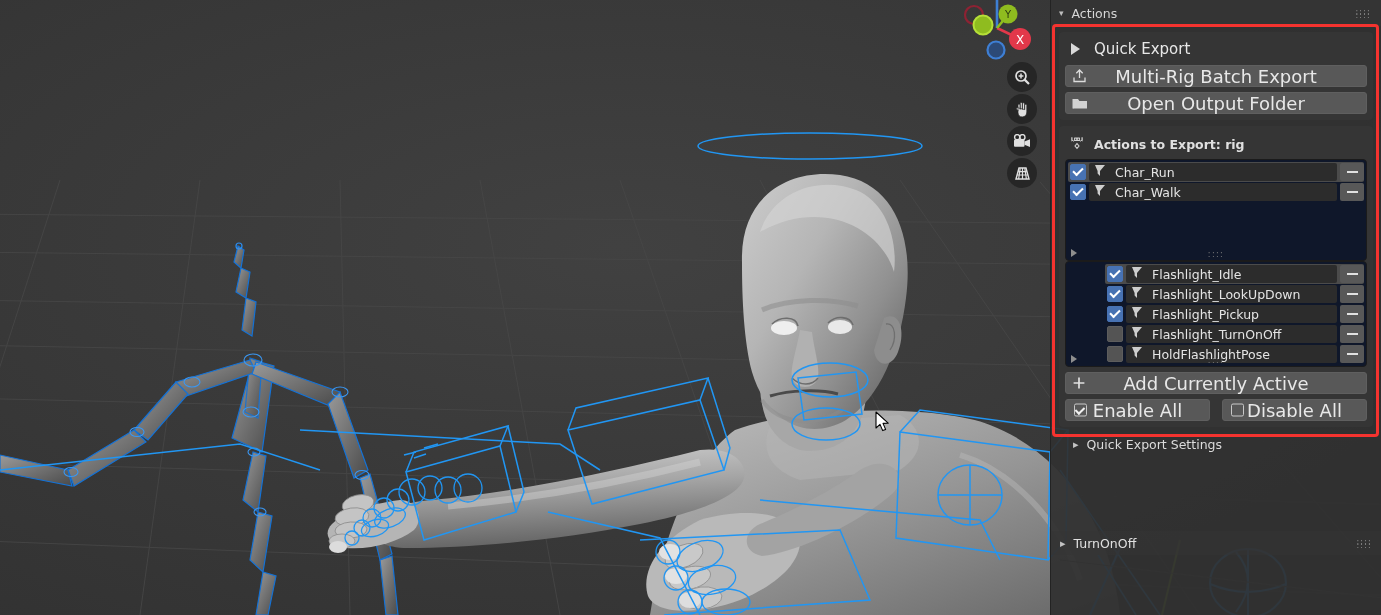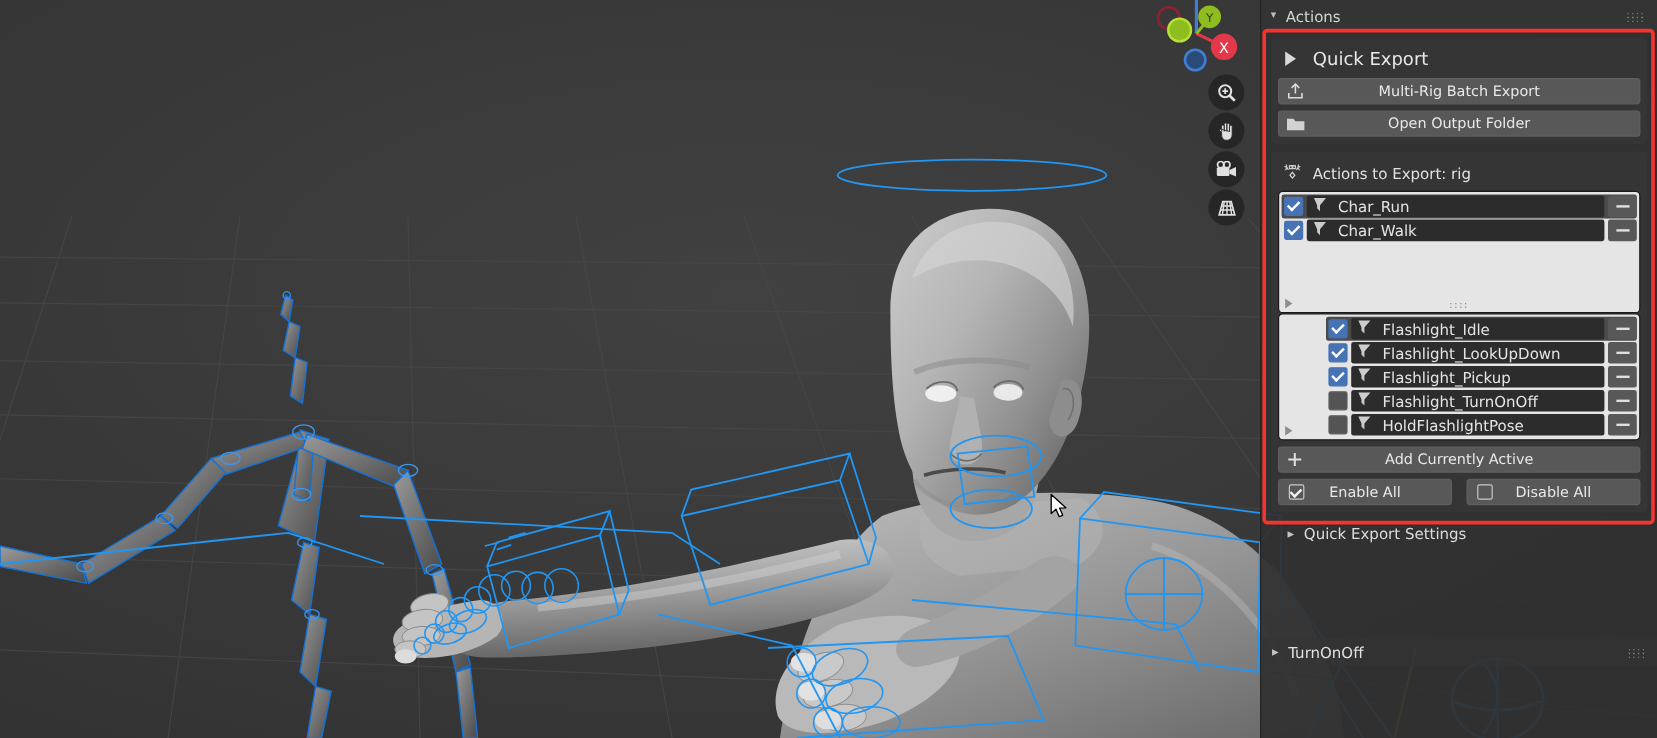--- a/index.html
+++ b/index.html
@@ -59,29 +59,29 @@
     border-top:6px solid transparent;border-bottom:6px solid transparent;
   }
   .row-quick span{ font-size:15px; color:#e8e8e8; }
 
   .btn{
     height:22px; background:#585858; border-radius:3px; margin-top:5px;
     display:flex; align-items:center; position:relative; cursor:pointer;
     border:1px solid #5f5f5f;
   }
   .btn .bicon{ position:absolute; left:6px; top:50%; transform:translateY(-50%); display:flex; }
-  .btn .blabel{ width:100%; text-align:center; font-size:12px; color:#e8e8e8; }
+  .btn .blabel{ width:100%; text-align:center; font-size:18px; color:#e8e8e8; }
 
   .grp-title{
     display:flex; align-items:center; gap:9px; padding:7px 0 5px 4px;
-    font-size:12.5px; color:#e0e0e0;
+    font-size:12.5px; color:#e0e0e0;font-weight:bold;
   }
 
   .listbox{
-    background:#e5e5e5; border:1px solid #1b1b1b; border-radius:4px;
+    background:#0f172a; border:1px solid #1b1b1b; border-radius:4px;
     padding:2px; position:relative;
   }
   .lrow{ display:flex; align-items:center; height:20px; margin-bottom:0px; }
   .lrow.sel{ background:#4b4b4b; border-radius:2px; }
   .cb{
     width:16px;height:16px;border-radius:2px;margin:0 3px 0 2px;
     background:#545454; border:1px solid #5d5d5d; flex:none;
     display:flex;align-items:center;justify-content:center; cursor:pointer;
   }
   .cb.on{ background:#4772b3; border-color:#4772b3; }

